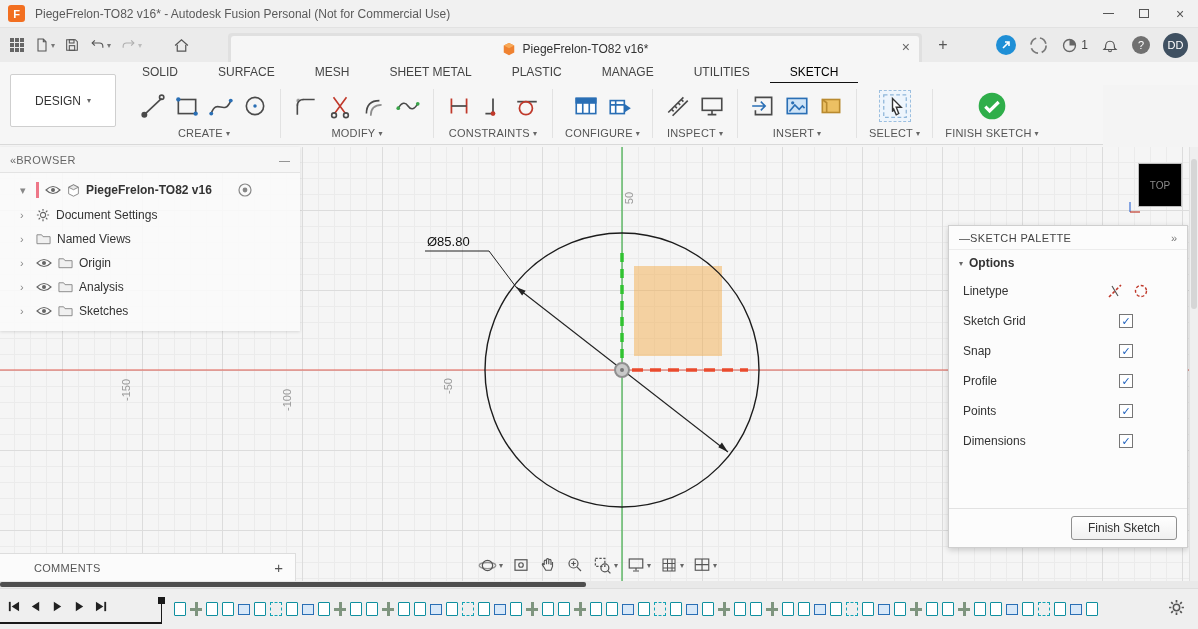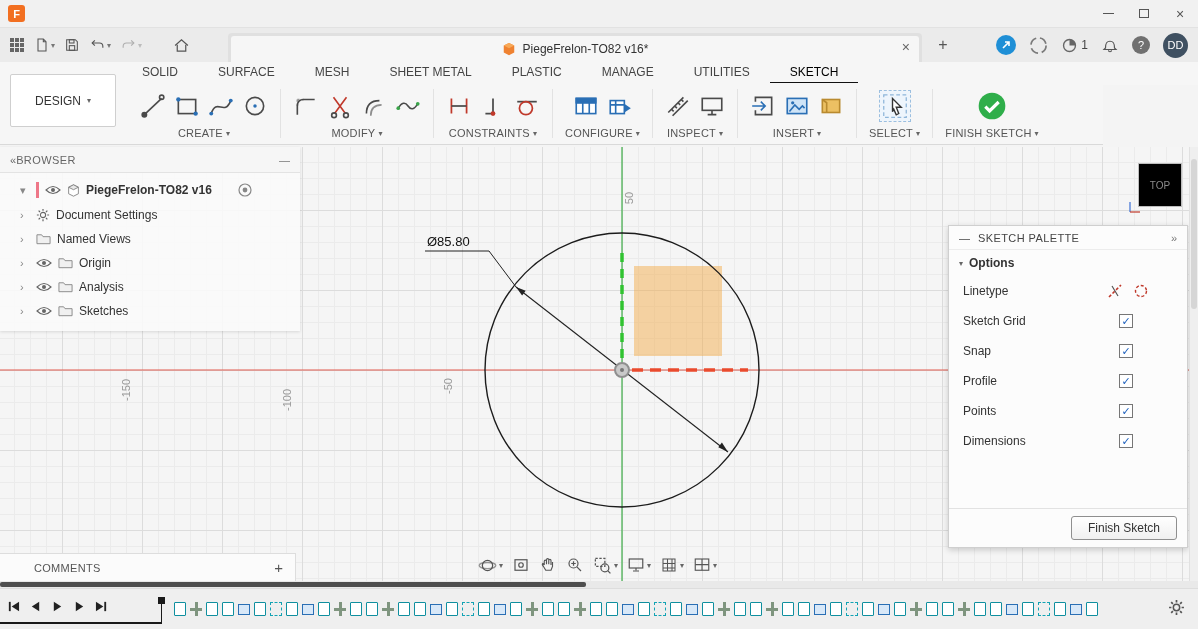--- a/index.html
+++ b/index.html
@@ -80,21 +80,21 @@
   .cm-add { margin-left:auto; margin-right:12px; font-size:15px; color:#555; }
 
   
   .navbar { position:absolute; left:478px; top:552px; height:26px; display:flex; align-items:center; gap:9px; z-index:10; }
   .nav-item { display:flex; align-items:center; gap:2px; }
   .nav-caret { font-size:8px; color:#666; }
 
   
   .palette { position:absolute; left:948px; top:225px; width:240px; height:323px; background:#fcfcfc; border:1px solid #cfcfcf; box-shadow:0 2px 6px rgba(0,0,0,.18); z-index:20; display:flex; flex-direction:column; }
   .p-header { height:24px; display:flex; align-items:center; padding:0 10px; font-size:11px; color:#444; border-bottom:1px solid #ececec; }
-  .p-htitle { margin-left:8px; letter-spacing:.4px; }
+  .p-htitle { letter-spacing:.4px; }
   .p-expand { margin-left:auto; color:#777; }
   .p-section { height:26px; display:flex; align-items:center; gap:6px; padding:0 10px; font-size:12px; font-weight:bold; color:#333; }
   .p-row { height:30px; display:flex; align-items:center; padding:0 14px; font-size:12px; color:#333; }
   .p-ctrl { margin-left:auto; margin-right:40px; display:flex; align-items:center; gap:10px; }
   .p-ctrl.wide { margin-right:24px; }
   .cb { width:14px; height:14px; border:1px solid #767676; background:#fff; font-size:11px; font-weight:bold; color:#1b5fbd; display:flex; align-items:center; justify-content:center; line-height:1; }
   .p-footer { margin-top:auto; border-top:1px solid #e2e2e2; padding:7px 10px; display:flex; justify-content:flex-end; }
   .finish-btn { font-size:12px; color:#333; background:linear-gradient(#ffffff,#f0f0f0); border:1px solid #8f8f8f; border-radius:3px; padding:4px 16px; }
 
   
@@ -117,20 +117,21 @@
   .tl-cross { position:relative; }
   .tl-cross::before { content:""; position:absolute; left:5px; top:0; width:3px; height:14px; background:#7f957f; }
   .tl-cross::after { content:""; position:absolute; left:0; top:5.5px; width:12px; height:3px; background:#7f957f; }
   .tl-gear { position:absolute; right:13px; top:10px; }
 </style>
 </head>
 <body>
 
 <div class="titlebar">
   <div class="logo">F</div>
+  <div class="tb-title">PiegeFrelon-TO82 v16* - Autodesk Fusion Personal (Not for Commercial Use)</div>
   <div class="win-controls">
     <div class="win-btn">
         <div class="wb-min"></div>
       </div>
     <div class="win-btn">
         <div class="wb-max"></div>
       </div>
     <div class="win-btn">×</div>
   </div>
 </div>

